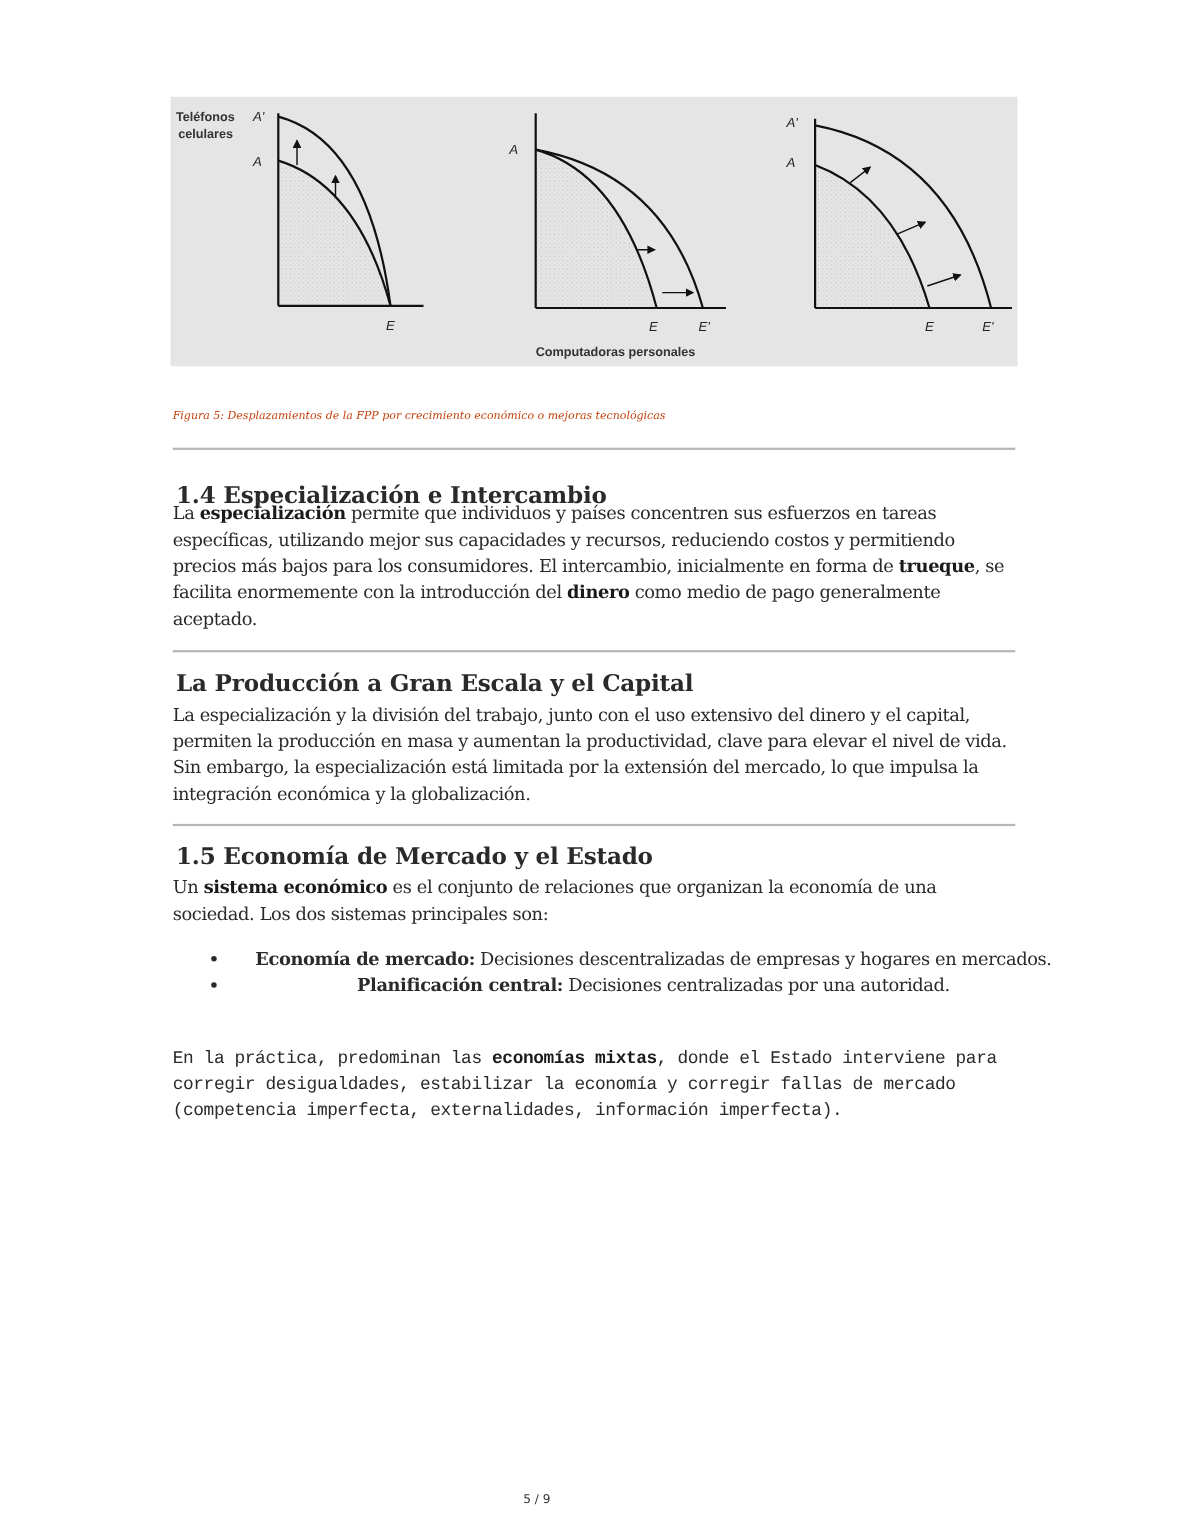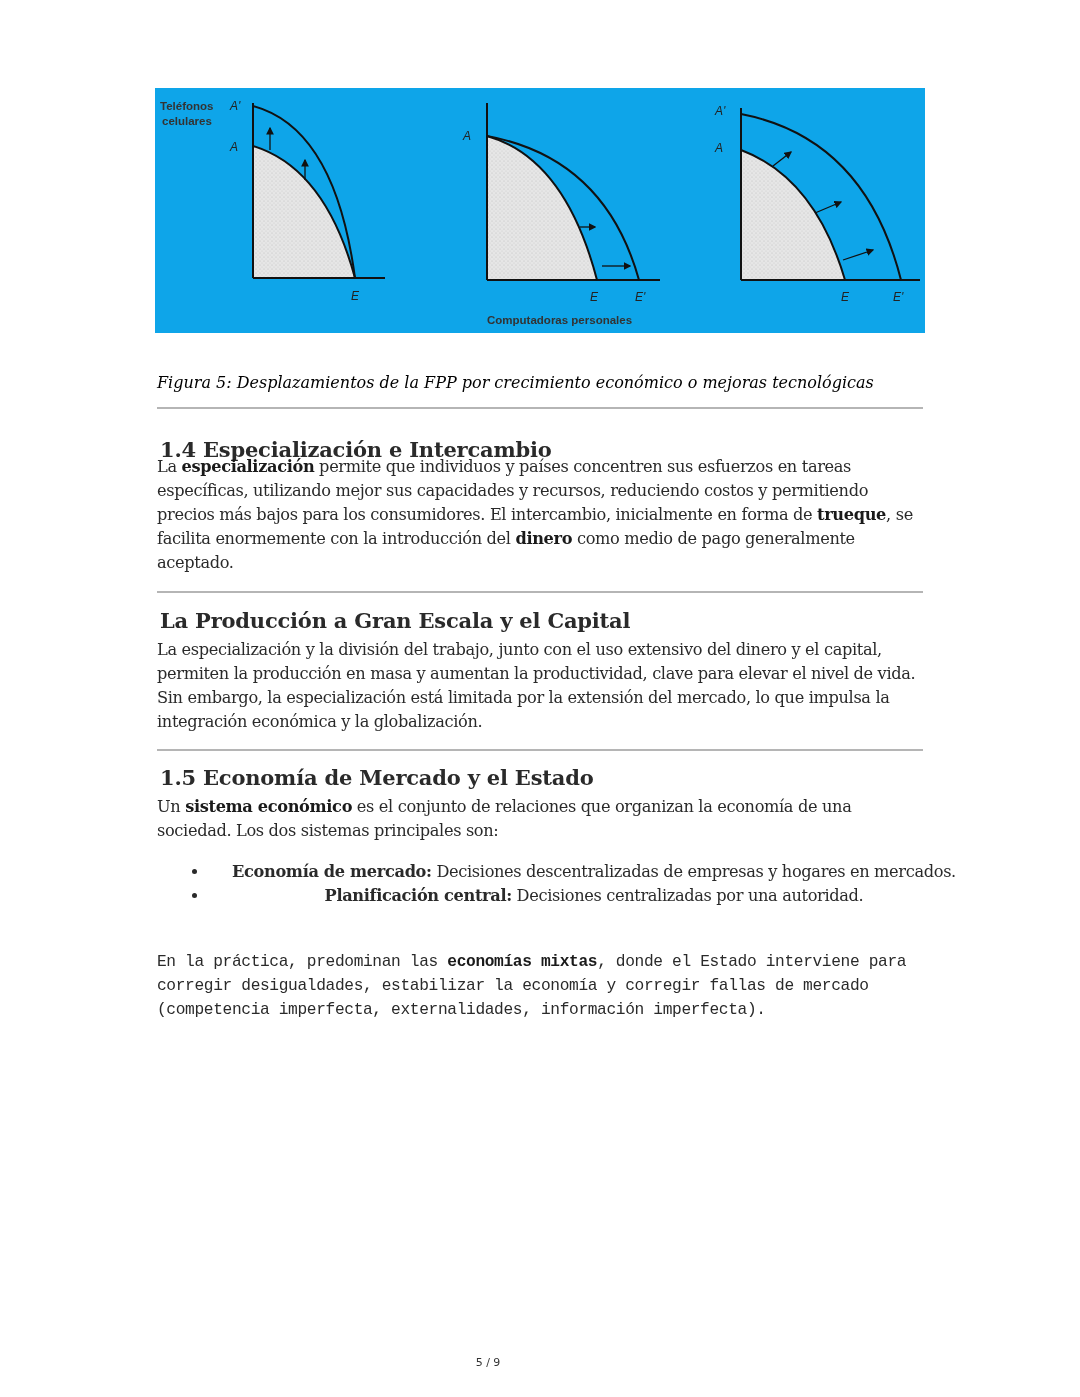--- a/index.html
+++ b/index.html
@@ -1,22 +1,22 @@
 <!DOCTYPE html>
 <html><head>
 <meta charset="utf-8">
 <style>
   html, body { margin: 0; padding: 0; background: #ffffff; }
   body { width: 1080px; height: 1397px; position: relative; overflow: hidden;
          font-family: "DejaVu Serif", "Liberation Serif", serif; color: #222; }
   .figure { position: absolute; left: 155px; top: 88px; width: 770px; height: 245px;
-            background: #0ea5e9; }
+            background: #e5e5e5; }
   .figure svg { width: 100%; height: 100%; display: block; }
   .caption { position: absolute; left: 157px; top: 373px; font-style: italic;
-             font-size: 16px; color: #000000; }
+             font-size: 10px; color: #c2410c; }
   .rule { position: absolute; left: 157px; width: 766px; height: 0;
           border-top: 2px solid #b5b5b5; }
   h2 { position: absolute; left: 160px; margin: 0; font-size: 21px; font-weight: bold;
        color: #2a2a2a; letter-spacing: -0.2px; }
   .para { position: absolute; left: 157px; width: 770px; margin: 0; font-size: 16.2px;
           line-height: 24px; color: #2a2a2a; letter-spacing: -0.35px; }
   .para b { color: #1a1a1a; }
   ul.bul { position: absolute; left: 157px; top: 860px; width: 770px; margin: 0;
            padding-left: 52px; font-size: 16.2px; line-height: 24px; color: #2a2a2a;
            letter-spacing: -0.35px; }

